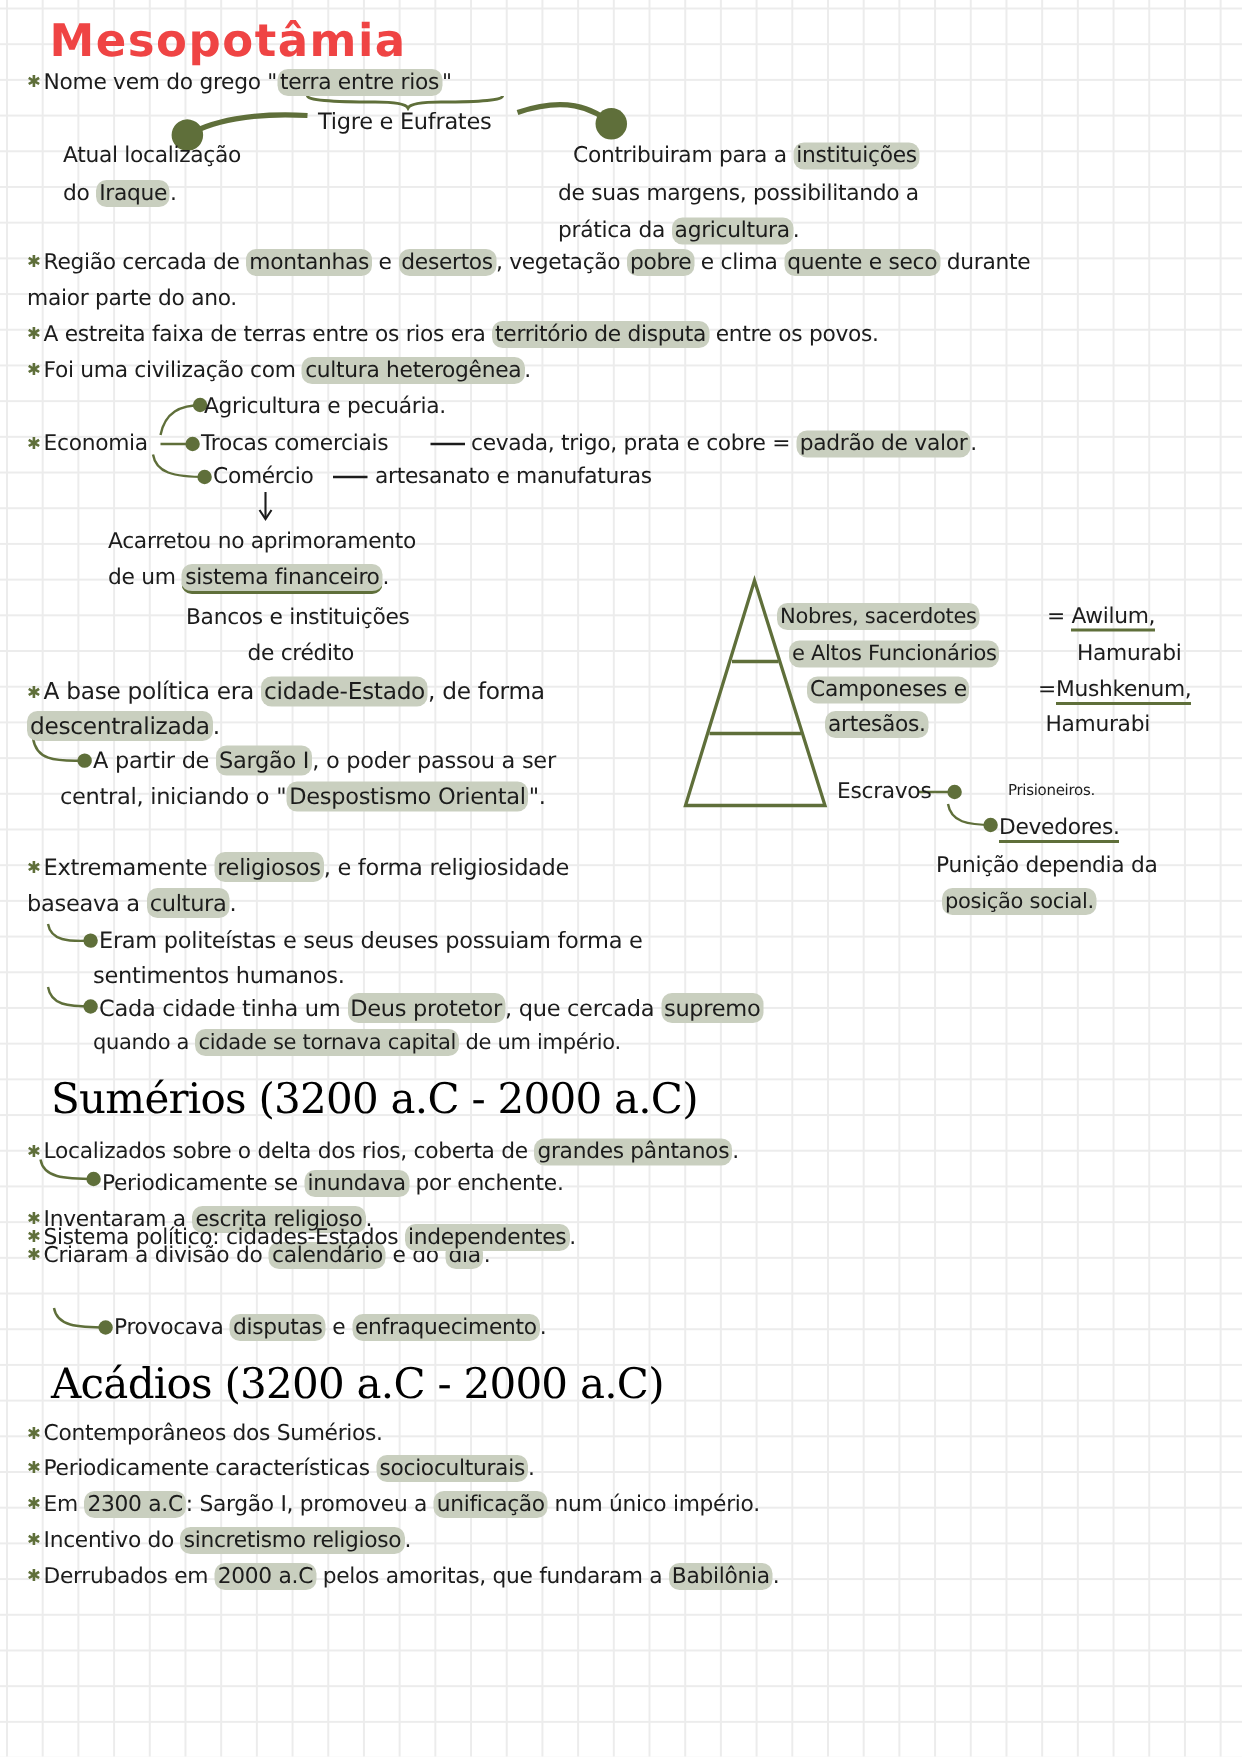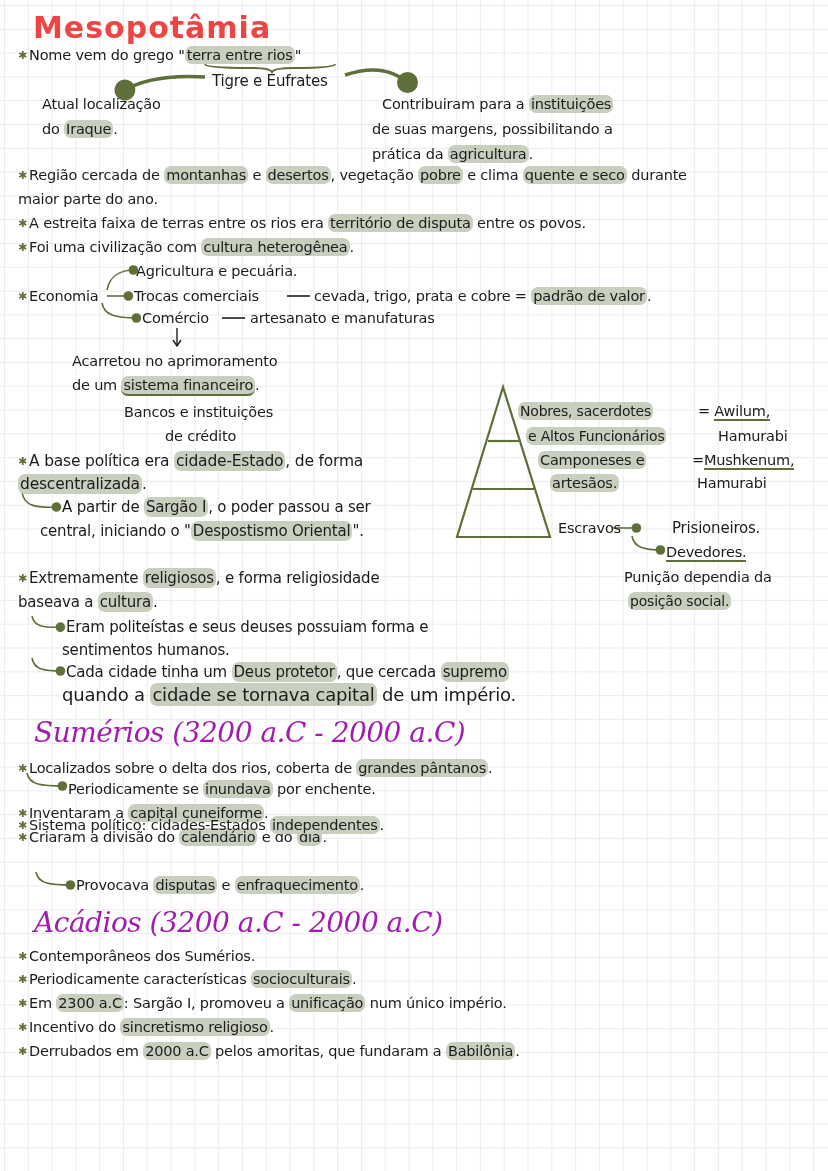--- a/index.html
+++ b/index.html
@@ -15,22 +15,22 @@
     color:#1c1c1c;
   }
   .t { position:absolute; white-space:nowrap; font-size:14.5px; line-height:18px; letter-spacing:-0.2px; }
   .hl { background:#c9cfbf; border-radius:7px; padding:1px 2px; }
   .ul { border-bottom:2px solid #5f6f3a; }
   .title {
     position:absolute; left:33px; top:10px; font-family:"DejaVu Sans", sans-serif;
     font-weight:900; font-size:30px; color:#ef4444; letter-spacing:1px;
   }
   .sec {
-    position:absolute; font-family:"DejaVu Serif", serif; font-style:italic;
-    font-size:28px; color:#a21caf; letter-spacing:-0.5px;
+    position:absolute; font-family:"DejaVu Serif", serif; 
+    font-size:28px; color:#000000; letter-spacing:-0.5px;
   }
   .star { color:#5f6f3a; font-size:11px; vertical-align:1px; margin-right:2px; }
   svg.ov { position:absolute; left:0; top:0; pointer-events:none; }
 </style>
 </head>
 <body>
 
 <svg class="ov" width="828" height="1171">
   <defs>
     <marker id="ah" markerWidth="8" markerHeight="8" refX="5" refY="4" orient="auto">
@@ -128,49 +128,49 @@
 
 <div class="t" style="left:518px;top:402px;font-size:14px"><span class="hl">Nobres, sacerdotes</span></div>
 <div class="t" style="left:526px;top:427px;font-size:14px"><span class="hl">e Altos Funcionários</span></div>
 <div class="t" style="left:698px;top:402px;font-size:14.5px"><span>= </span><span class="ul">Awilum,</span></div>
 <div class="t" style="left:718px;top:427px;font-size:14.5px">Hamurabi</div>
 <div class="t" style="left:538px;top:451px;font-size:14.5px"><span class="hl">Camponeses e</span></div>
 <div class="t" style="left:550px;top:474px;font-size:14.5px"><span class="hl">artesãos.</span></div>
 <div class="t" style="left:692px;top:451px;font-size:14.5px"><span>=</span><span class="ul">Mushkenum,</span></div>
 <div class="t" style="left:697px;top:474px;font-size:14.5px">Hamurabi</div>
 <div class="t" style="left:558px;top:519px;font-size:14.5px">Escravos</div>
-<div class="t" style="left:672px;top:519px;font-size:15px">Prisioneiros.</div>
+<div class="t" style="left:672px;top:519px;font-size:10px">Prisioneiros.</div>
 <div class="t" style="left:666px;top:543px;font-size:14.5px"><span class="ul">Devedores.</span></div>
 <div class="t" style="left:624px;top:568px;font-size:14.5px">Punição dependia da</div>
 <div class="t" style="left:628px;top:592px;font-size:14px"><span class="hl">posição social.</span></div>
 
 <div class="t" style="left:18px;top:569px;font-size:15px">
   <span class="star">✱</span><span>Extremamente </span><span class="hl">religiosos</span><span>, e forma religiosidade</span>
 </div>
 <div class="t" style="left:18px;top:593px;font-size:15px">
   <span>baseava a </span><span class="hl">cultura</span><span>.</span>
 </div>
 <div class="t" style="left:66px;top:618px;font-size:15px">Eram politeístas e seus deuses possuiam forma e</div>
 <div class="t" style="left:62px;top:641px;font-size:15px">sentimentos humanos.</div>
 <div class="t" style="left:66px;top:663px;font-size:15px">
   <span>Cada cidade tinha um </span><span class="hl">Deus protetor</span><span>, que cercada </span><span class="hl">supremo</span>
 </div>
-<div class="t" style="left:62px;top:686px;font-size:18px">
+<div class="t" style="left:62px;top:686px;font-size:14px">
   <span>quando a </span><span class="hl">cidade se tornava capital</span><span> de um império.</span>
 </div>
 
 <div class="sec" style="left:34px;top:716px">Sumérios (3200 a.C - 2000 a.C)</div>
 <div class="t" style="left:18px;top:759px">
   <span class="star">✱</span><span>Localizados sobre o delta dos rios, coberta de </span><span class="hl">grandes pântanos</span><span>.</span>
 </div>
 <div class="t" style="left:68px;top:780px">
   <span>Periodicamente se </span><span class="hl">inundava</span><span> por enchente.</span>
 </div>
 <div class="t" style="left:18px;top:804px">
-  <span class="star">✱</span><span>Inventaram a </span><span class="hl">capital cuneiforme</span><span>.</span>
+  <span class="star">✱</span><span>Inventaram a </span><span class="hl">escrita religioso</span><span>.</span>
 </div>
 <div class="t" style="left:18px;top:828px">
   <span class="star">✱</span><span>Criaram a divisão do </span><span class="hl">calendário</span><span> e do </span><span class="hl">dia</span><span>.</span>
 </div>
 <div class="t" style="left:18px;top:816px">
   <span class="star">✱</span><span>Sistema político: cidades-Estados </span><span class="hl">independentes</span><span>.</span>
 </div>
 <div class="t" style="left:76px;top:876px">
   <span>Provocava </span><span class="hl">disputas</span><span> e </span><span class="hl">enfraquecimento</span><span>.</span>
 </div>

